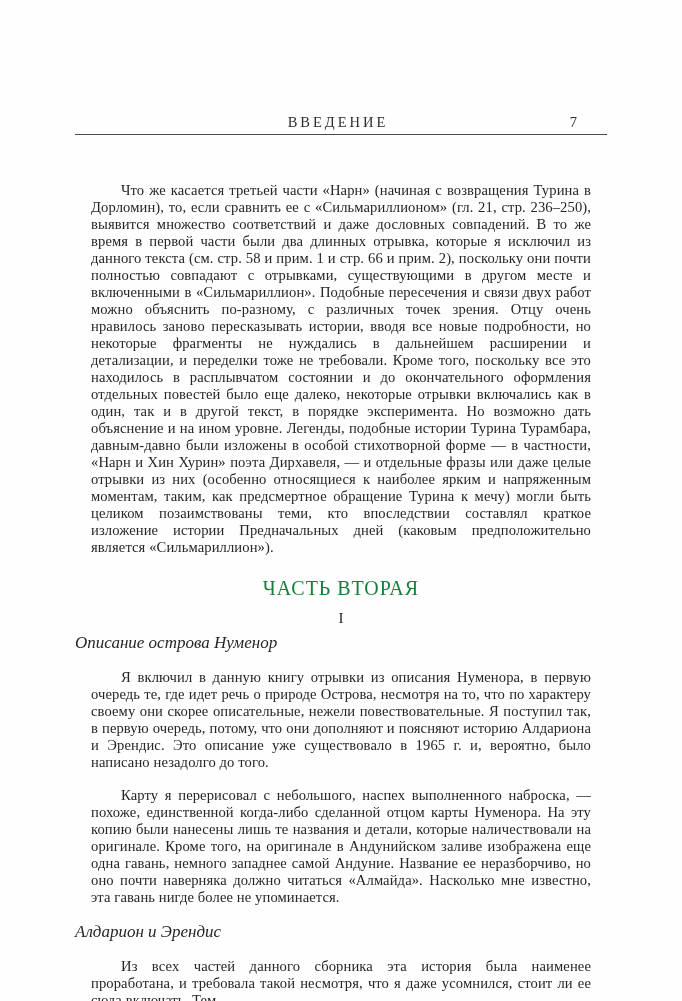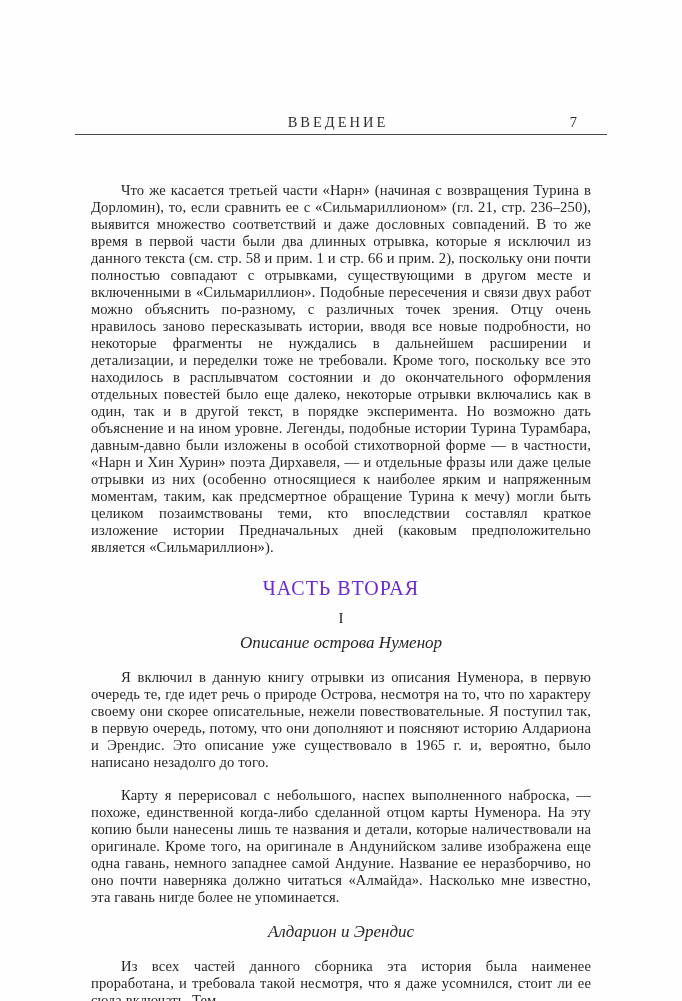--- a/index.html
+++ b/index.html
@@ -63,37 +63,37 @@
     hyphens: auto;
     -webkit-hyphens: auto;
   }
   .part-heading {
     margin: 21px 0 0 0;
     font-size: 20px;
     line-height: 22px;
     font-weight: normal;
     text-align: center;
     letter-spacing: 1px;
-    color: #6d28d9;
+    color: #15803d;
   }
   .section-numeral {
     margin: 11px 0 0 0;
     font-size: 15px;
     line-height: 16px;
     font-weight: normal;
     text-align: center;
     color: #262626;
   }
   .section-title {
     margin: 7px 0 6px 0;
     font-size: 17px;
     line-height: 20px;
     font-weight: normal;
     font-style: italic;
-    text-align: center;
+    text-align: left;
     color: #262626;
   }
 </style>
 </head>
 <body>
 
 <div class="page">
 
   <header class="running-head">
     <span class="rh-title">ВВЕДЕНИЕ</span>

